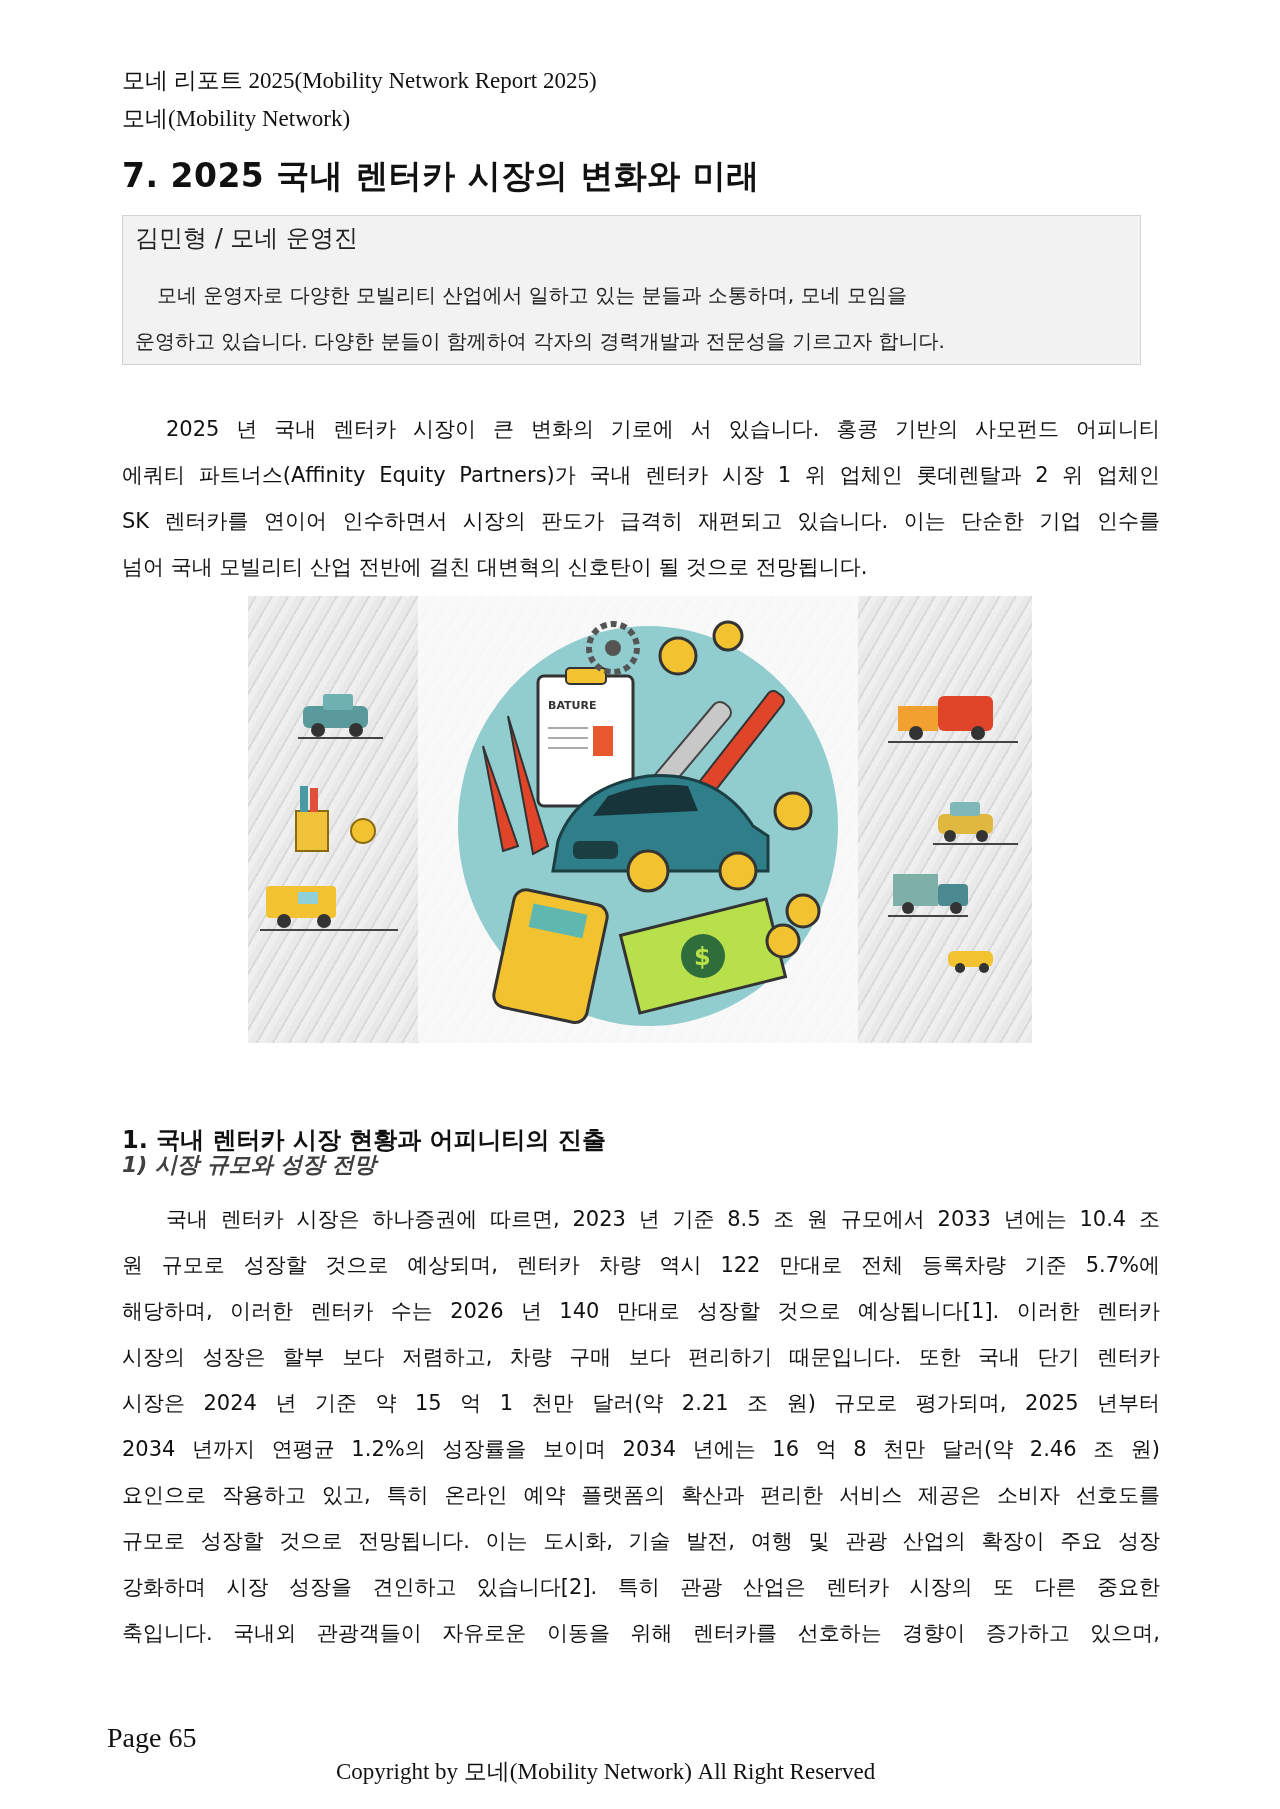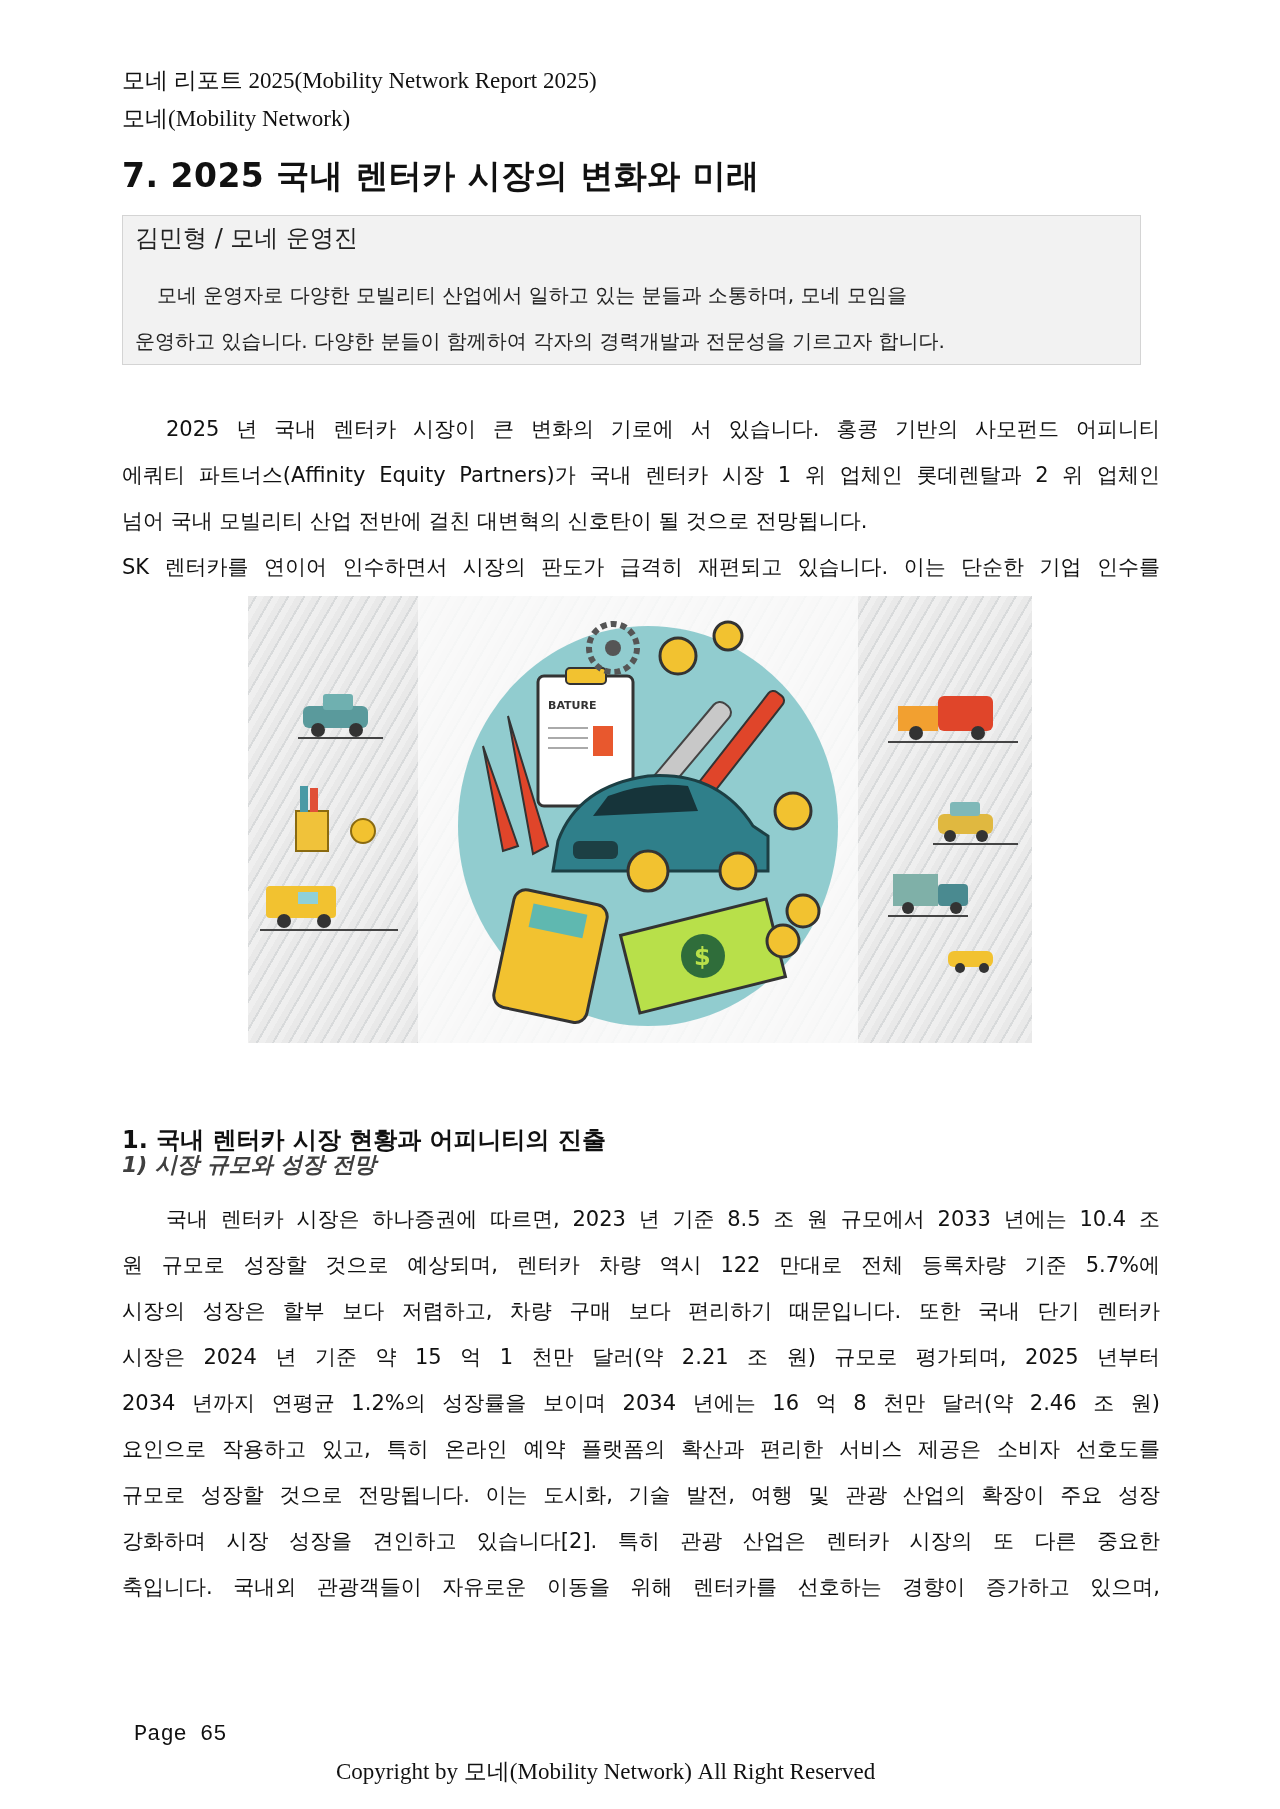--- a/index.html
+++ b/index.html
@@ -26,21 +26,21 @@
 
     .figure { position: absolute; left: 248px; top: 596px; width: 784px; height: 447px; overflow: hidden;
       background: repeating-linear-gradient(120deg, #e9e9e9 0 6px, #d8dadb 6px 8px, #efefef 8px 14px); }
     .figure .center-fade { position: absolute; left: 170px; top: 0; width: 440px; height: 447px; background: rgba(250,250,250,0.85); }
     .figure .blob { position: absolute; left: 210px; top: 30px; width: 380px; height: 400px; border-radius: 50%; background: #7fc4c8; opacity: 0.85; }
     .figure svg { position: absolute; left: 0; top: 0; }
 
     .section-h1 { position: absolute; left: 122px; top: 1100px; font-size: 24px; font-weight: bold; color: #111; white-space: nowrap; margin-top: 24px; }
     .section-h2 { position: absolute; left: 122px; top: 1150px; font-size: 22px; font-weight: bold; color: #404040; white-space: nowrap; font-style: italic; }
 
-    .page-number { position: absolute; left: 134px; top: 1722px; font-family: Liberation Mono, monospace; font-size: 22px; color: #111; }
+    .page-number { position: absolute; left: 107px; top: 1722px; font-family: Liberation Serif, serif; font-size: 28px; color: #111; }
     .copyright { position: absolute; left: 336px; top: 1756px; font-family: "Liberation Serif", "DejaVu Serif", serif; font-size: 23px; color: #111; white-space: nowrap; }
   </style>
 </head>
 <body>
 
 <div class="running-header">
   <span class="line">모네 리포트  2025(Mobility Network Report 2025)</span>
   <span class="line">모네(Mobility Network)</span>
 </div>
 
@@ -50,22 +50,22 @@
   <div class="author-name">김민형 / 모네 운영진</div>
   <div class="author-bio">
     <span class="l1">모네 운영자로 다양한 모빌리티 산업에서 일하고 있는 분들과 소통하며, 모네 모임을</span>
     <span class="l2">운영하고 있습니다. 다양한 분들이 함께하여 각자의 경력개발과 전문성을 기르고자 합니다.</span>
   </div>
 </div>
 
 <div class="body-text" id="intro">
   <span class="line indent">2025 년 국내 렌터카 시장이 큰 변화의 기로에 서 있습니다. 홍콩 기반의 사모펀드 어피니티</span>
   <span class="line">에쿼티 파트너스(Affinity Equity Partners)가 국내 렌터카 시장 1 위 업체인 롯데렌탈과 2 위 업체인</span>
+  <span class="line">SK 렌터카를 연이어 인수하면서 시장의 판도가 급격히 재편되고 있습니다. 이는 단순한 기업 인수를</span>
   <span class="line last">넘어 국내 모빌리티 산업 전반에 걸친 대변혁의 신호탄이 될 것으로 전망됩니다.</span>
-  <span class="line">SK 렌터카를 연이어 인수하면서 시장의 판도가 급격히 재편되고 있습니다. 이는 단순한 기업 인수를</span>
 </div>
 
 <div class="figure">
   <div class="center-fade"></div>
   <div class="blob"></div>
   <svg width="784" height="447" viewBox="0 0 784 447">
 
     <g>
       <rect x="55" y="110" width="65" height="22" rx="6" fill="#5a9a9c"></rect>
       <rect x="75" y="98" width="30" height="16" rx="3" fill="#6fb0b0"></rect>
@@ -162,20 +162,21 @@
     </g>
   </svg>
 </div>
 
 <h2 class="section-h1">1. 국내 렌터카 시장 현황과 어피니티의 진출</h2>
 <h3 class="section-h2">1) 시장 규모와 성장 전망</h3>
 
 <div class="body-text" id="section-para">
   <span class="line indent">국내 렌터카 시장은 하나증권에 따르면, 2023 년 기준 8.5 조 원 규모에서 2033 년에는 10.4 조</span>
   <span class="line">원 규모로 성장할 것으로 예상되며, 렌터카 차량 역시 122 만대로 전체 등록차량 기준 5.7%에</span>
+  <span class="line">해당하며, 이러한 렌터카 수는 2026 년 140 만대로 성장할 것으로 예상됩니다[1]. 이러한 렌터카</span>
   <span class="line">시장의 성장은 할부 보다 저렴하고, 차량 구매 보다 편리하기 때문입니다. 또한 국내 단기 렌터카</span>
   <span class="line">시장은 2024 년 기준 약 15 억 1 천만 달러(약 2.21 조 원) 규모로 평가되며, 2025 년부터</span>
   <span class="line">2034 년까지 연평균 1.2%의 성장률을 보이며 2034 년에는 16 억 8 천만 달러(약 2.46 조 원)</span>
   <span class="line">요인으로 작용하고 있고, 특히 온라인 예약 플랫폼의 확산과 편리한 서비스 제공은 소비자 선호도를</span>
   <span class="line">규모로 성장할 것으로 전망됩니다. 이는 도시화, 기술 발전, 여행 및 관광 산업의 확장이 주요 성장</span>
   <span class="line">강화하며 시장 성장을 견인하고 있습니다[2]. 특히 관광 산업은 렌터카 시장의 또 다른 중요한</span>
   <span class="line">축입니다. 국내외 관광객들이 자유로운 이동을 위해 렌터카를 선호하는 경향이 증가하고 있으며,</span>
 </div>
 
 <div class="page-number">Page  65</div>

